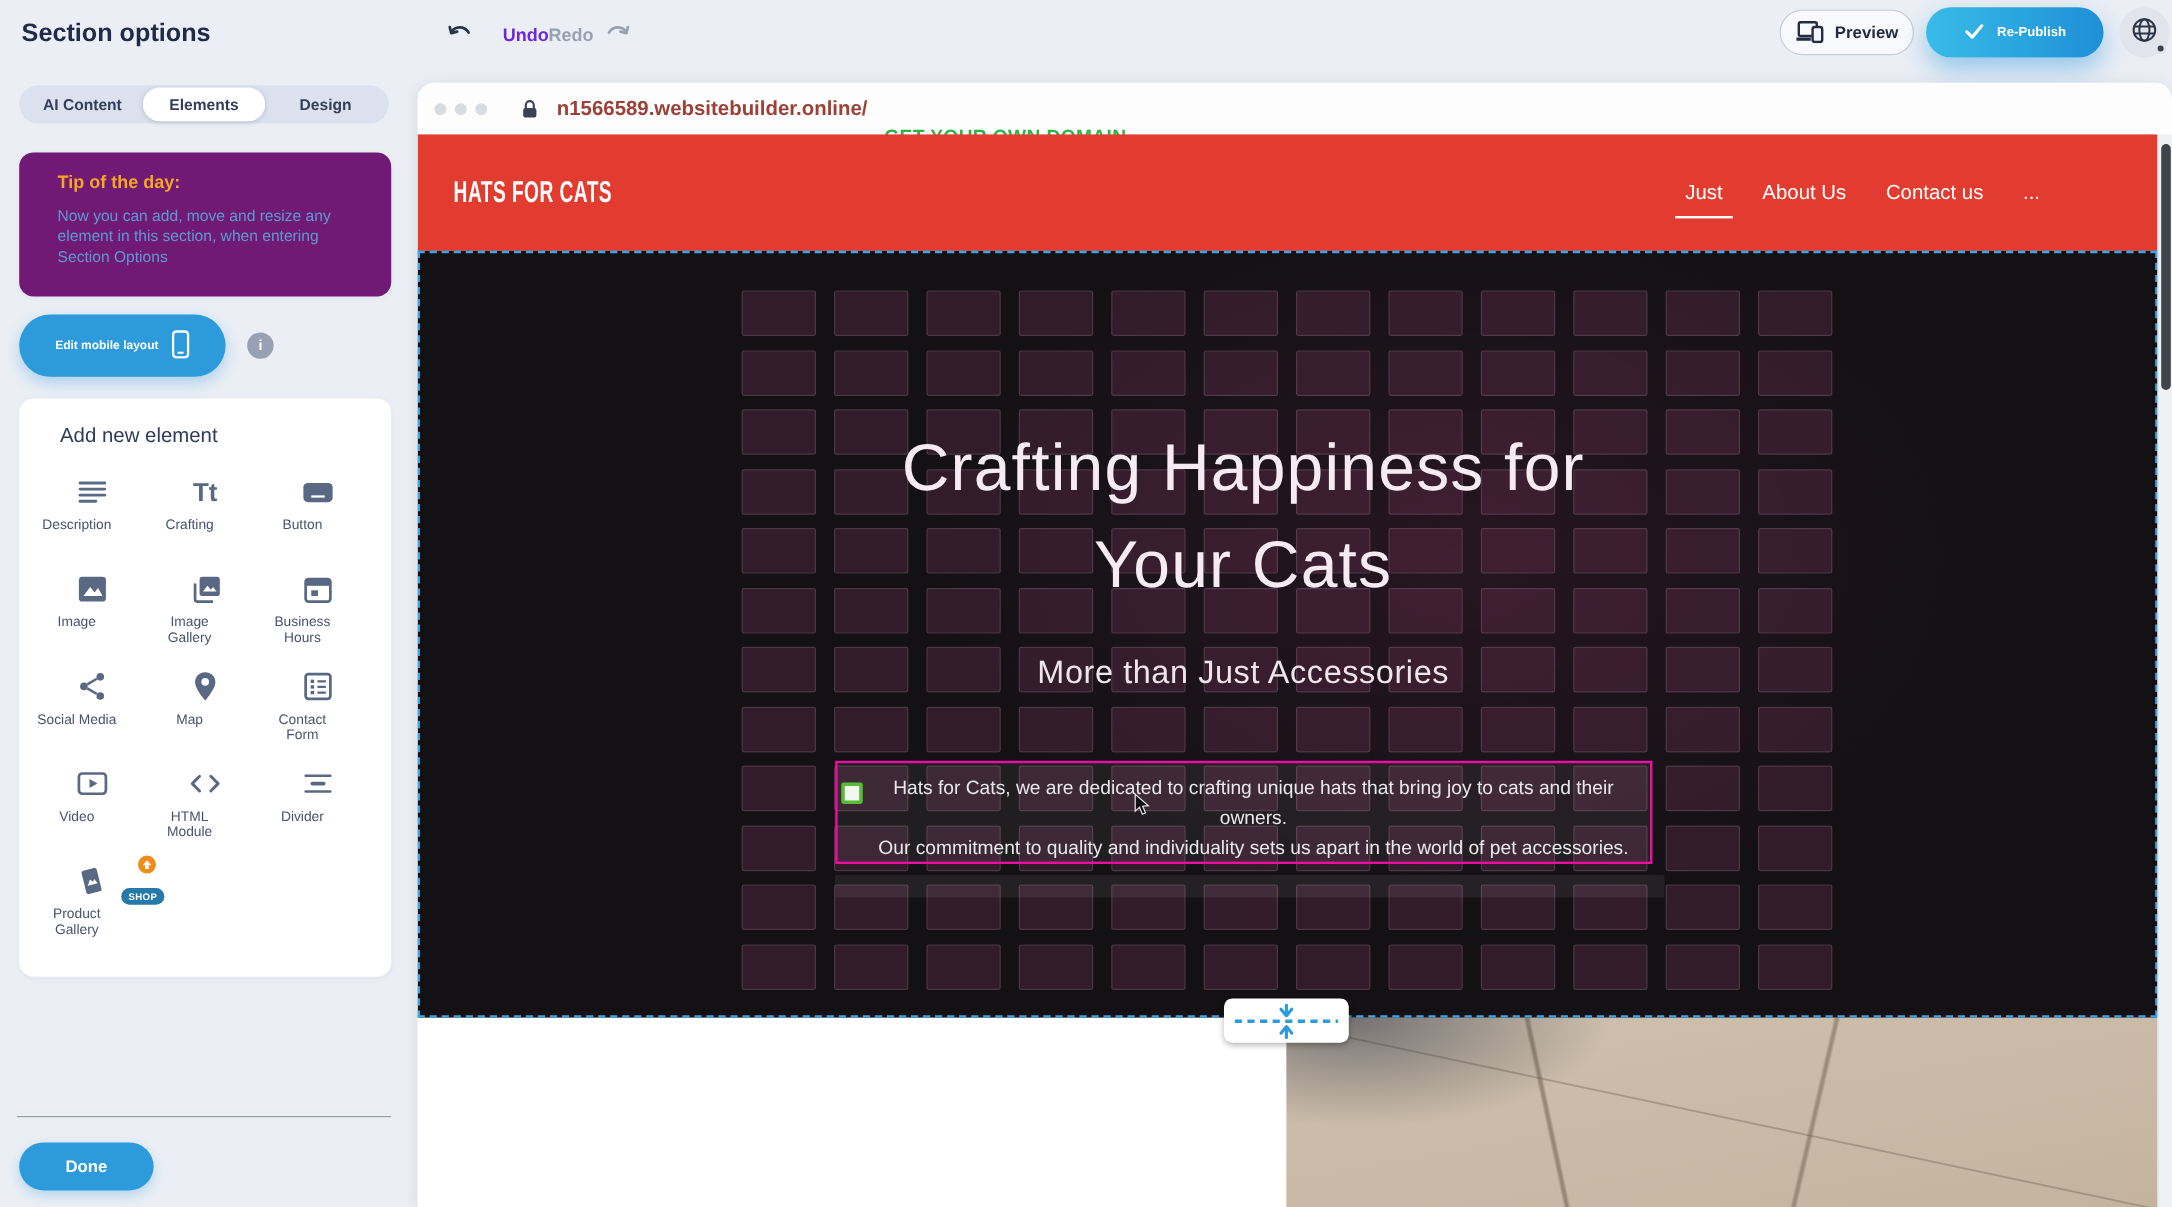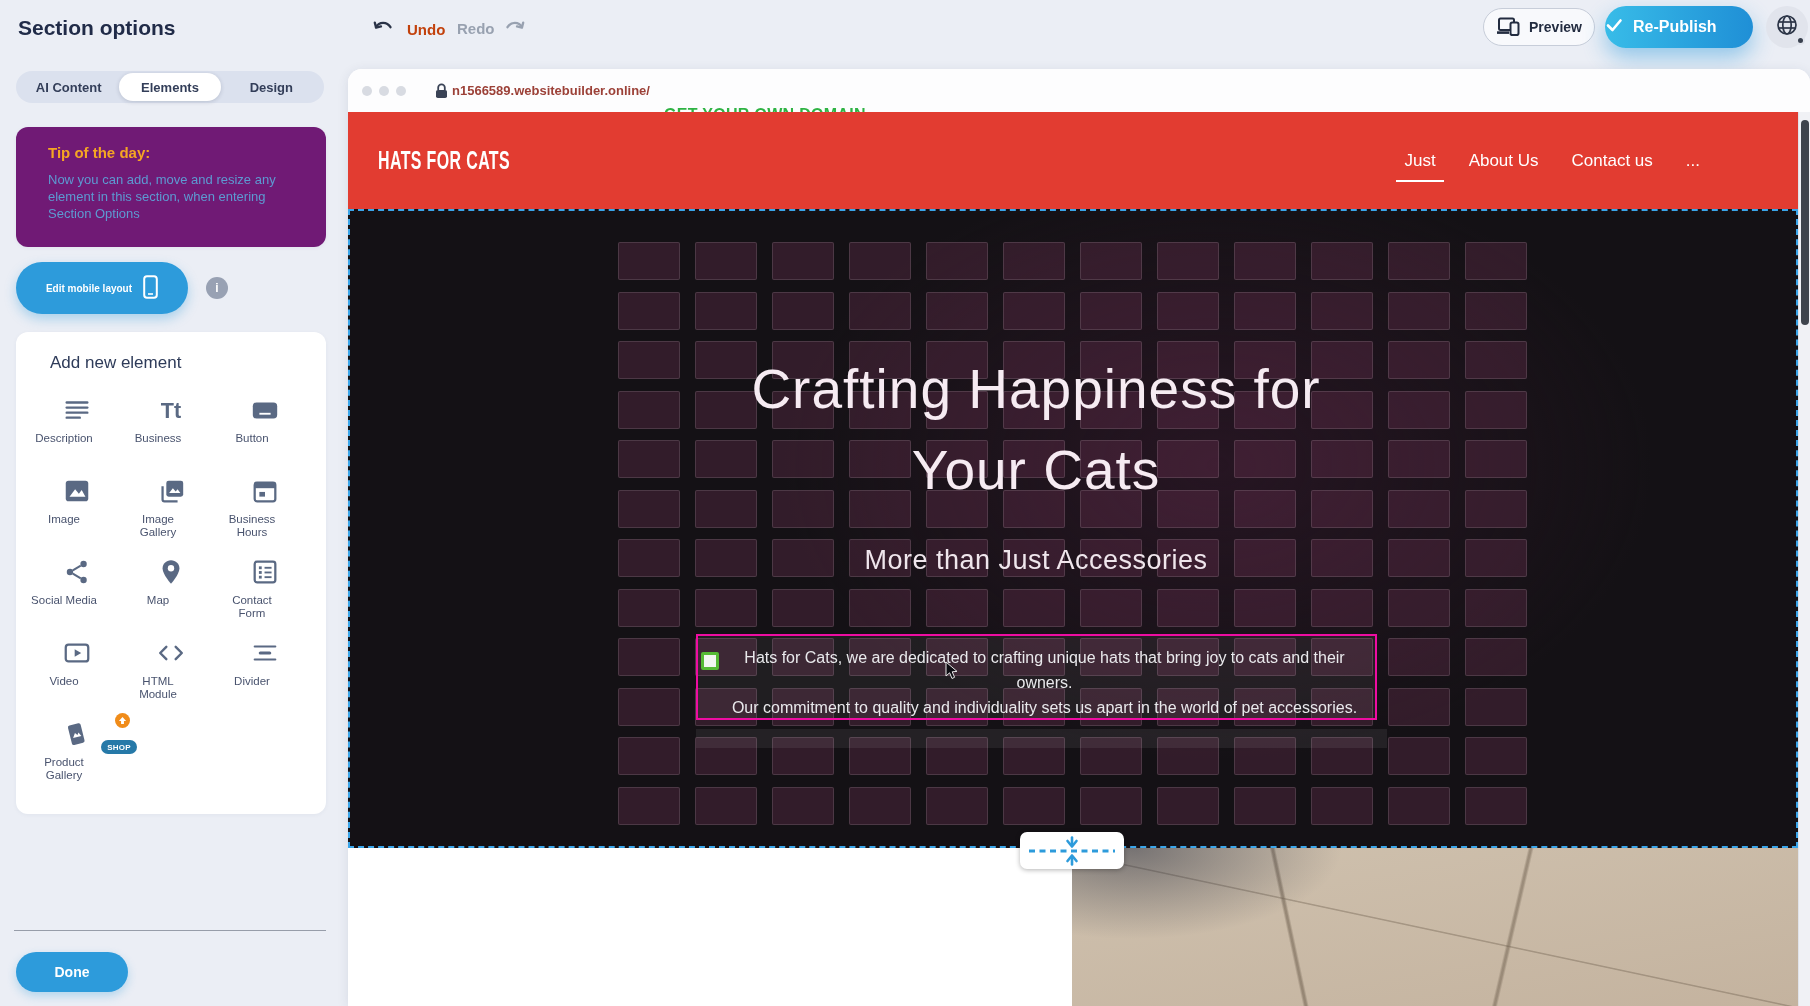--- a/index.html
+++ b/index.html
@@ -22,33 +22,33 @@
   .el-grid { display:grid; grid-template-columns:repeat(3,1fr); padding:6px 14px 0 14px; }
   .el-item { height:81px; display:flex; flex-direction:column; padding-top:8px; cursor:pointer; }
   .el-icon { position:relative; height:34px; color:#5a6983; display:flex; align-items:flex-start; justify-content:center; }
   .el-label { font-size:11.5px; line-height:13px; color:#49536e; text-align:center; max-width:68px; margin-top:3px; }
   .shop-badge { position:absolute; right:-13px; bottom:-1px; background:#2679a8; color:#fff; font-size:8px; font-weight:bold; padding:2.5px 6px; border-radius:8px; letter-spacing:.3px; }
   .upgrade-badge { position:absolute; top:-6px; right:-6px; width:15px; height:15px; border-radius:50%; background:#f08c1a; display:flex; align-items:center; justify-content:center; }
   .panel-divider { position:absolute; left:14px; top:930px; width:312px; height:1px; background:#979da9; }
   .done-btn { position:absolute; left:16px; top:952px; width:112px; height:40px; border-radius:20px; background:#2d9bdb; color:#fff; font-size:14px; font-weight:bold; display:flex; align-items:center; justify-content:center; box-shadow:0 4px 10px rgba(45,155,219,.3); cursor:pointer; }
 
   
-  .undo-btn { position:absolute; left:373px; top:19px; display:flex; align-items:flex-end; gap:12px; font-size:15px; font-weight:bold; color:#c2410c; cursor:pointer; }
+  .undo-btn { position:absolute; left:373px; top:19px; display:flex; align-items:center; gap:24px; font-size:15px; font-weight:bold; color:#6d28d9; cursor:pointer; }
   .redo-btn { position:absolute; left:457px; top:19px; display:flex; align-items:center; gap:8px; font-size:15px; font-weight:bold; color:#98a1b0; cursor:pointer; }
   .preview-btn { position:absolute; left:1483px; top:8px; width:112px; height:38px; border-radius:19px; border:1.5px solid #c7cdd9; background:rgba(255,255,255,.65); display:flex; align-items:center; justify-content:center; gap:9px; font-size:14px; font-weight:bold; color:#232c40; cursor:pointer; }
-  .republish-btn { position:absolute; left:1605px; top:6px; width:148px; height:42px; border-radius:21px; background:linear-gradient(90deg,#38bce8,#1f8fd6); display:flex; align-items:center; justify-content:flex-start; gap:10px; font-size:16px; font-weight:bold; color:#fff; box-shadow:0 10px 22px rgba(38,150,220,.45); cursor:pointer; }
+  .republish-btn { position:absolute; left:1605px; top:6px; width:148px; height:42px; border-radius:21px; background:linear-gradient(90deg,#38bce8,#1f8fd6); display:flex; align-items:center; justify-content:center; gap:10px; font-size:11px; font-weight:bold; color:#fff; box-shadow:0 10px 22px rgba(38,150,220,.45); cursor:pointer; }
   .globe-btn { position:absolute; left:1766px; top:6px; width:42px; height:42px; border-radius:50%; background:#e1e4ec; display:flex; align-items:center; justify-content:center; cursor:pointer; }
   .globe-dot { position:absolute; right:3px; bottom:3px; width:9px; height:9px; border-radius:50%; background:#39404e; border:2px solid #e1e4ec; }
 
   
   .sheet { position:absolute; left:348px; top:69px; width:1462px; height:937px; background:#fff; border-radius:14px 14px 0 0; box-shadow:0 2px 12px rgba(40,50,80,.10); overflow:hidden; }
   .chrome { position:relative; height:43px; display:flex; align-items:center; padding-left:14px; background:#fdfdfe; }
   .dot { width:10px; height:10px; border-radius:50%; background:#d8dbe2; margin-right:7px; }
   .lock { margin-left:22px; display:flex; }
-  .url { margin-left:4px; font-size:13px; color:#9c4138; font-weight:bold; cursor:text; }
+  .url { margin-left:16px; font-size:17px; color:#9c4138; font-weight:bold; cursor:text; }
   .domain-cta { margin-left:14px; font-size:16px; color:#2fb344; font-weight:bold; letter-spacing:.3px; cursor:pointer;margin-top:48px; }
 
   .site { position:relative; width:1450px; }
 
   
   .site-header { height:97px; background:#e23c31; position:relative; display:flex; align-items:center; }
   .brand { margin-left:30px; color:#fff; font-size:21px; font-weight:bold; letter-spacing:.5px; transform:scaleX(.76) scaleY(1.2); transform-origin:left center; white-space:nowrap; cursor:pointer; }
   .site-nav { position:absolute; right:98px; top:0; height:100%; display:flex; align-items:center; gap:33px; }
   .nav-item { color:#fff; font-size:17px; cursor:pointer; position:relative; }
   .nav-item.active::after { content:""; display:block; position:absolute; left:-8px; right:-8px; bottom:-11px; height:2px; background:#fff; }
@@ -123,21 +123,21 @@
             </svg>
           </span>
           <div class="el-label">Description</div>
         </div>
         <div class="el-item">
           <span class="el-icon">
             <svg viewBox="0 0 32 32" width="30" height="30">
               <text x="16" y="24" text-anchor="middle" font-size="23" font-weight="bold" fill="currentColor" font-family="Liberation Sans, sans-serif">Tt</text>
             </svg>
           </span>
-          <div class="el-label">Business</div>
+          <div class="el-label">Crafting</div>
         </div>
         <div class="el-item">
           <span class="el-icon">
             <svg viewBox="0 0 32 32" width="30" height="30">
               <rect x="3" y="8" width="26" height="17" rx="4" fill="currentColor"></rect>
               <line x1="10" y1="20" x2="22" y2="20" stroke="#fff" stroke-width="2"></line>
             </svg>
           </span>
           <div class="el-label">Button</div>
         </div>

